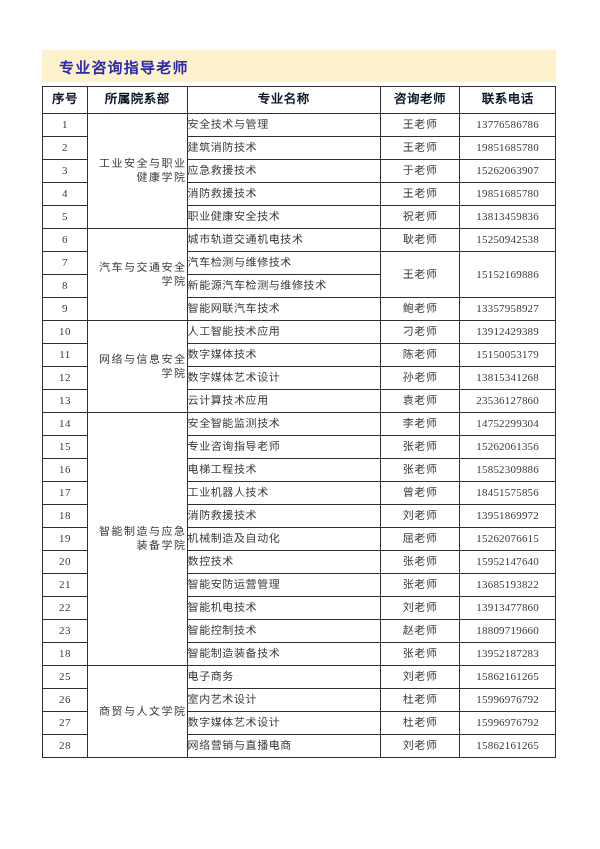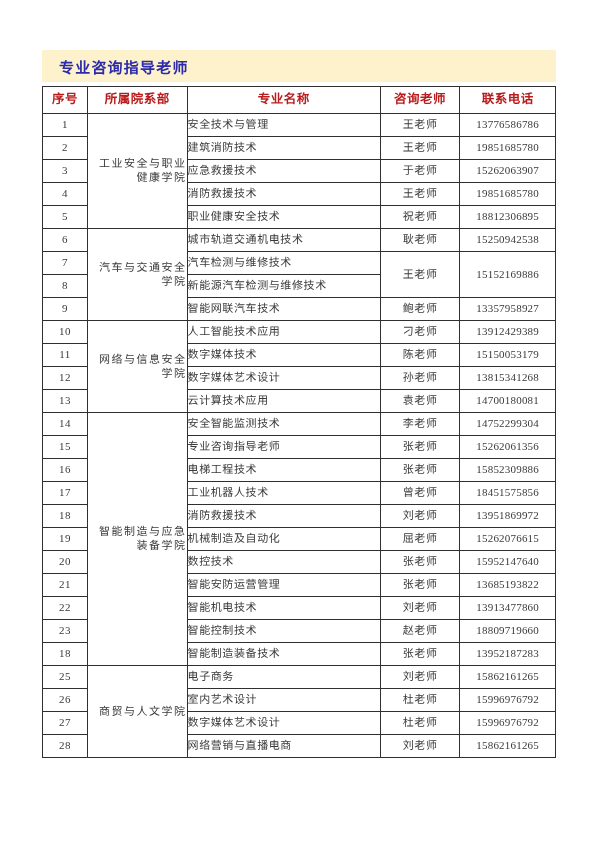--- a/index.html
+++ b/index.html
@@ -53,21 +53,21 @@
     padding: 0;
     font-size: 11px;
     line-height: 1.25;
     color: #3a3a3a;
     font-family: "Liberation Serif", "DejaVu Serif", serif;
   }
   table.grid th {
     height: 26px;
     font-size: 12.5px;
     font-weight: bold;
-    color: #b91c1c;
+    color: #0f172a;
     text-align: center;
     vertical-align: middle;
     letter-spacing: 0.5px;
   }
   td.c-idx {
     width: 44px;
     text-align: center;
     vertical-align: middle;
     height: 22px;
     letter-spacing: 0.3px;
@@ -154,21 +154,21 @@
         <tr>
           <td class="c-idx">4</td>
           <td class="c-major">消防救援技术</td>
           <td class="c-teacher">王老师</td>
           <td class="c-phone">19851685780</td>
         </tr>
         <tr>
           <td class="c-idx">5</td>
           <td class="c-major">职业健康安全技术</td>
           <td class="c-teacher">祝老师</td>
-          <td class="c-phone">18812306895</td>
+          <td class="c-phone">13813459836</td>
         </tr>
         <tr>
           <td class="c-idx">6</td>
           <td class="c-dept" rowspan="4">汽车与交通安全学院</td>
           <td class="c-major">城市轨道交通机电技术</td>
           <td class="c-teacher">耿老师</td>
           <td class="c-phone">15250942538</td>
         </tr>
         <tr>
           <td class="c-idx">7</td>
@@ -202,21 +202,21 @@
         <tr>
           <td class="c-idx">12</td>
           <td class="c-major">数字媒体艺术设计</td>
           <td class="c-teacher">孙老师</td>
           <td class="c-phone">13815341268</td>
         </tr>
         <tr>
           <td class="c-idx">13</td>
           <td class="c-major">云计算技术应用</td>
           <td class="c-teacher">袁老师</td>
-          <td class="c-phone">14700180081</td>
+          <td class="c-phone">23536127860</td>
         </tr>
         <tr>
           <td class="c-idx">14</td>
           <td class="c-dept" rowspan="11">智能制造与应急装备学院</td>
           <td class="c-major">安全智能监测技术</td>
           <td class="c-teacher">李老师</td>
           <td class="c-phone">14752299304</td>
         </tr>
         <tr>
           <td class="c-idx">15</td>

